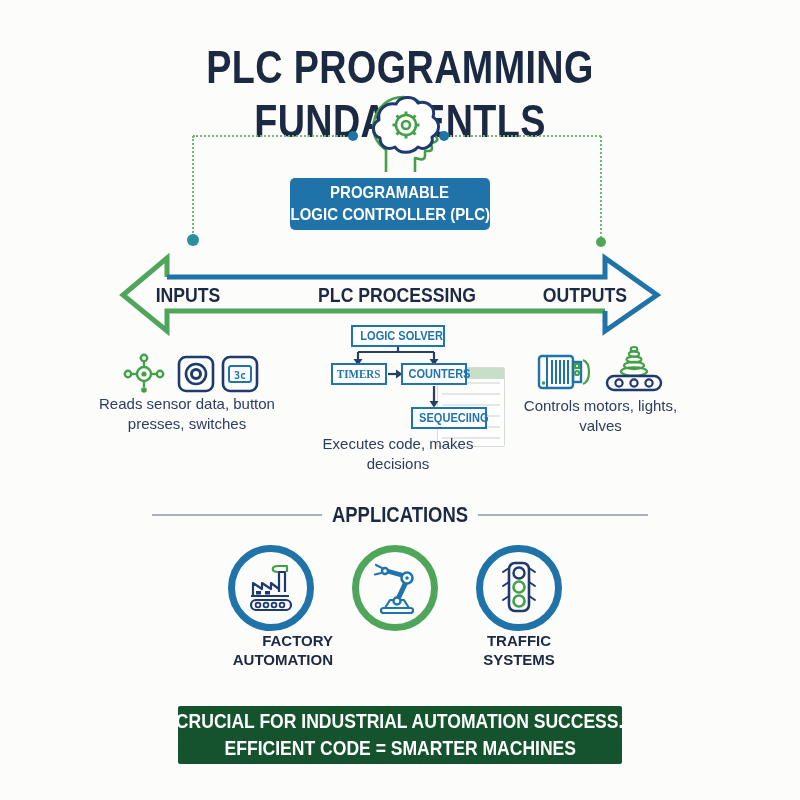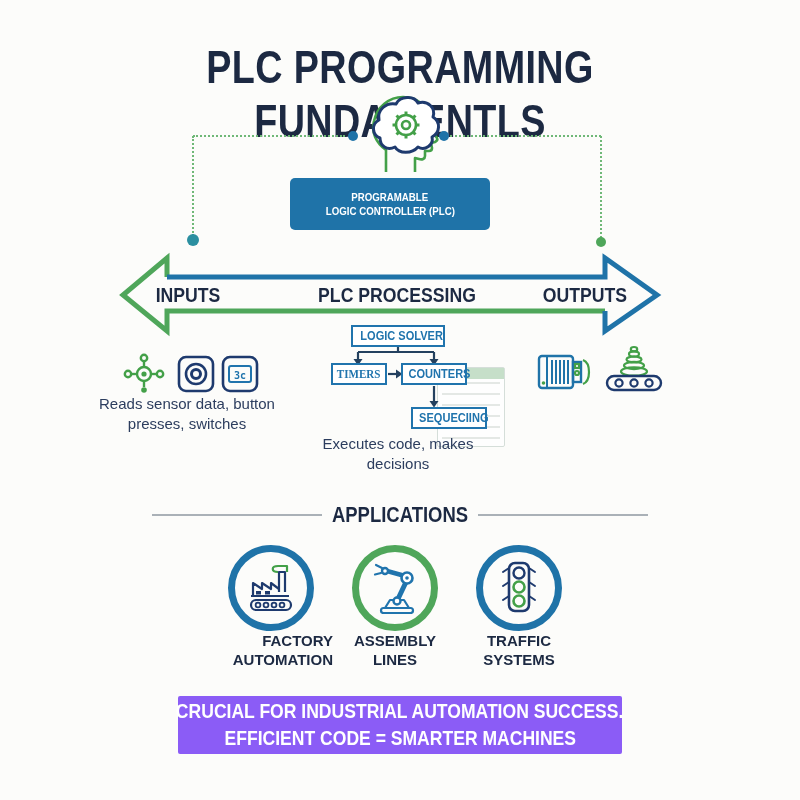--- a/index.html
+++ b/index.html
@@ -6,21 +6,21 @@
   .canvas{position:relative;width:800px;height:800px;background:#fcfcfa;overflow:hidden;
           font-family:"Liberation Sans",sans-serif;color:#1c2942;}
   .abs{position:absolute;}
   .cond{transform:scaleX(.84);}
 
   .title{top:40px;left:0;right:0;text-align:center;font-size:46px;font-weight:bold;
          letter-spacing:.5px;color:#1c2942;transform:scaleX(.82);}
 
   .plc-box{left:290px;top:178px;width:200px;height:52px;border-radius:5px;
            display:flex;flex-direction:column;justify-content:center;align-items:center;
-           color:#fff;font-weight:bold;font-size:11px;line-height:1.28;text-align:center;}
+           color:#fff;font-weight:bold;font-size:17px;line-height:1.28;text-align:center;}
   .plc-box span{display:block;transform:scaleX(.88);white-space:nowrap;}
 
   .dotline{border:0;}
   .dl-h{border-top:2px dotted #6fb877;height:0;}
   .dl-v{border-left:2px dotted #6fb877;width:0;}
   .dot{border-radius:50%;}
 
   .arrow-label{top:283px;height:24px;font-size:21px;font-weight:bold;color:#1c2942;
                text-align:center;white-space:nowrap;}
 
@@ -205,20 +205,21 @@
         <ellipse cx="31" cy="7.2" rx="3.2" ry="2.2"></ellipse>
       </g>
       <g stroke="#1e3a6e" fill="none">
         <rect x="4" y="34" width="54" height="14" rx="7" stroke-width="2.4"></rect>
         <circle cx="16" cy="41" r="3.6" stroke-width="2.2"></circle>
         <circle cx="31" cy="41" r="3.6" stroke-width="2.2"></circle>
         <circle cx="46" cy="41" r="3.6" stroke-width="2.2"></circle>
       </g>
     </svg>
   </div>
+  <div class="abs caption" style="left:513px;top:396px;width:175px;">Controls motors, lights, valves</div>
 
   <div class="abs appline" style="left:152px;width:170px;"></div>
   <div class="abs appline" style="left:478px;width:170px;"></div>
   <div class="abs appheading">APPLICATIONS</div>
 
   <div class="abs ring" style="left: 228px; border-color: rgb(31, 115, 168);">
     <svg width="52" height="52" viewBox="0 0 52 52">
       <g stroke="#1e3a6e" fill="none" stroke-width="2.2" stroke-linejoin="round">
         <path d="M34,30 L34,10 L40,10 L40,30"></path>
         <path d="M8,34 L8,21 L17,27 L17,21 L26,27 L26,21 L34,27"></path>
@@ -263,21 +264,20 @@
           <path d="M35,22 L41,26" stroke-width="2"></path>
           <path d="M35,36 L41,40" stroke-width="2"></path>
         <circle cx="25" cy="13" r="5.5" stroke-width="2.4"></circle>
       </g>
       <circle cx="25" cy="27" r="5.5" fill="none" stroke="#43a048" stroke-width="2.6"></circle>
       <circle cx="25" cy="41" r="5.5" fill="none" stroke="#43a048" stroke-width="2.6"></circle>
     </svg>
   </div>
 
   <div class="abs applabel" style="left:209px;text-align:right;">FACTORY AUTOMATION</div>
-  <div class="abs applabel" style="left:333px;">ASSEMBLY LINES</div>
   <div class="abs applabel" style="left:457px;">TRAFFIC SYSTEMS</div>
 
-  <div class="abs banner" style="background-color: #8b5cf6;">
+  <div class="abs banner" style="background-color: #14532d; margin-top: 10px;">
     <span>CRUCIAL FOR INDUSTRIAL AUTOMATION SUCCESS.</span>
     <span>EFFICIENT CODE = SMARTER MACHINES</span>
   </div>
 
 </div>
 
 </body></html>

